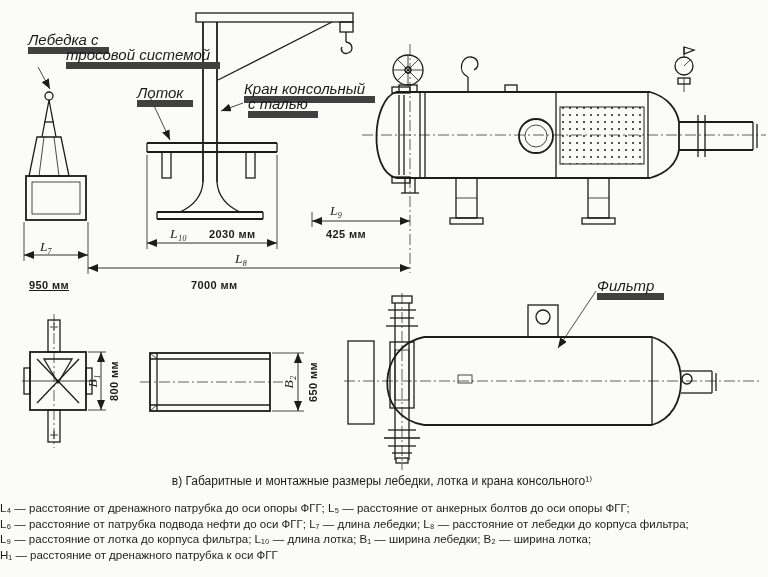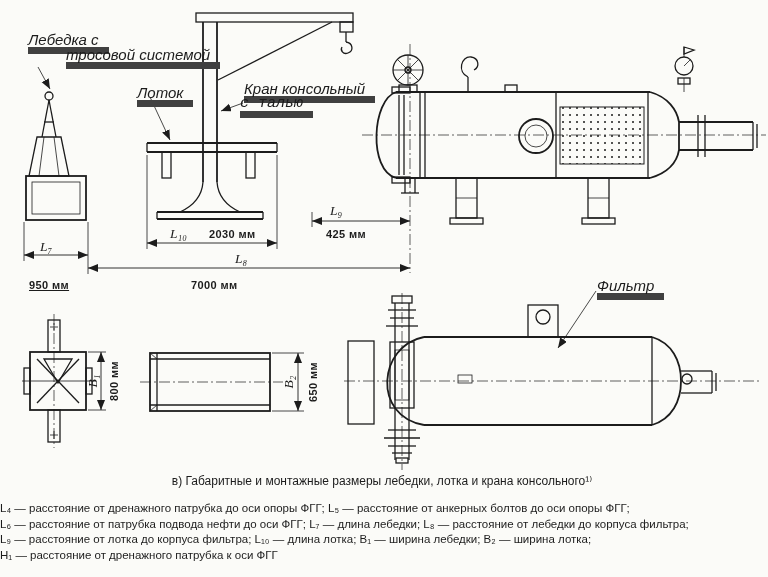--- a/index.html
+++ b/index.html
@@ -205,21 +205,21 @@
       <line class="s" x1="392" y1="453" x2="412" y2="453"></line>
       <rect class="s" x="396" y="458" width="12" height="5"></rect>
       <line class="st" x1="596" y1="291" x2="558" y2="348" marker-end="url(#arr)"></line>
     </g>
   </svg>
 
   <div class="callout" style="left:28px;top:33px;">Лебедка с</div>
   <div class="callout" style="left:28px;top:48px;margin-left:38px;">тросовой системой</div>
   <div class="callout" style="left:137px;top:86px;">Лоток</div>
   <div class="callout" style="left:244px;top:82px;">Кран консольный</div>
-  <div class="callout" style="left:240px;top:97px;font-family:Liberation Mono, monospace;">с талью</div>
+  <div class="callout" style="left:248px;top:97px;">с талью</div>
   <div class="callout" style="left:597px;top:279px;">Фильтр</div>
 
   <div class="dlabel" style="left:330px;top:204px;">L₉</div>
   <div class="dvalue" style="left:326px;top:228px;">425 мм</div>
 
   <div class="row" style="left:170px;top:227px;">
     <span class="dlabel" style="position:static;">L₁₀</span>
     <span class="dvalue" style="position:static;">2030 мм</span>
   </div>
 

